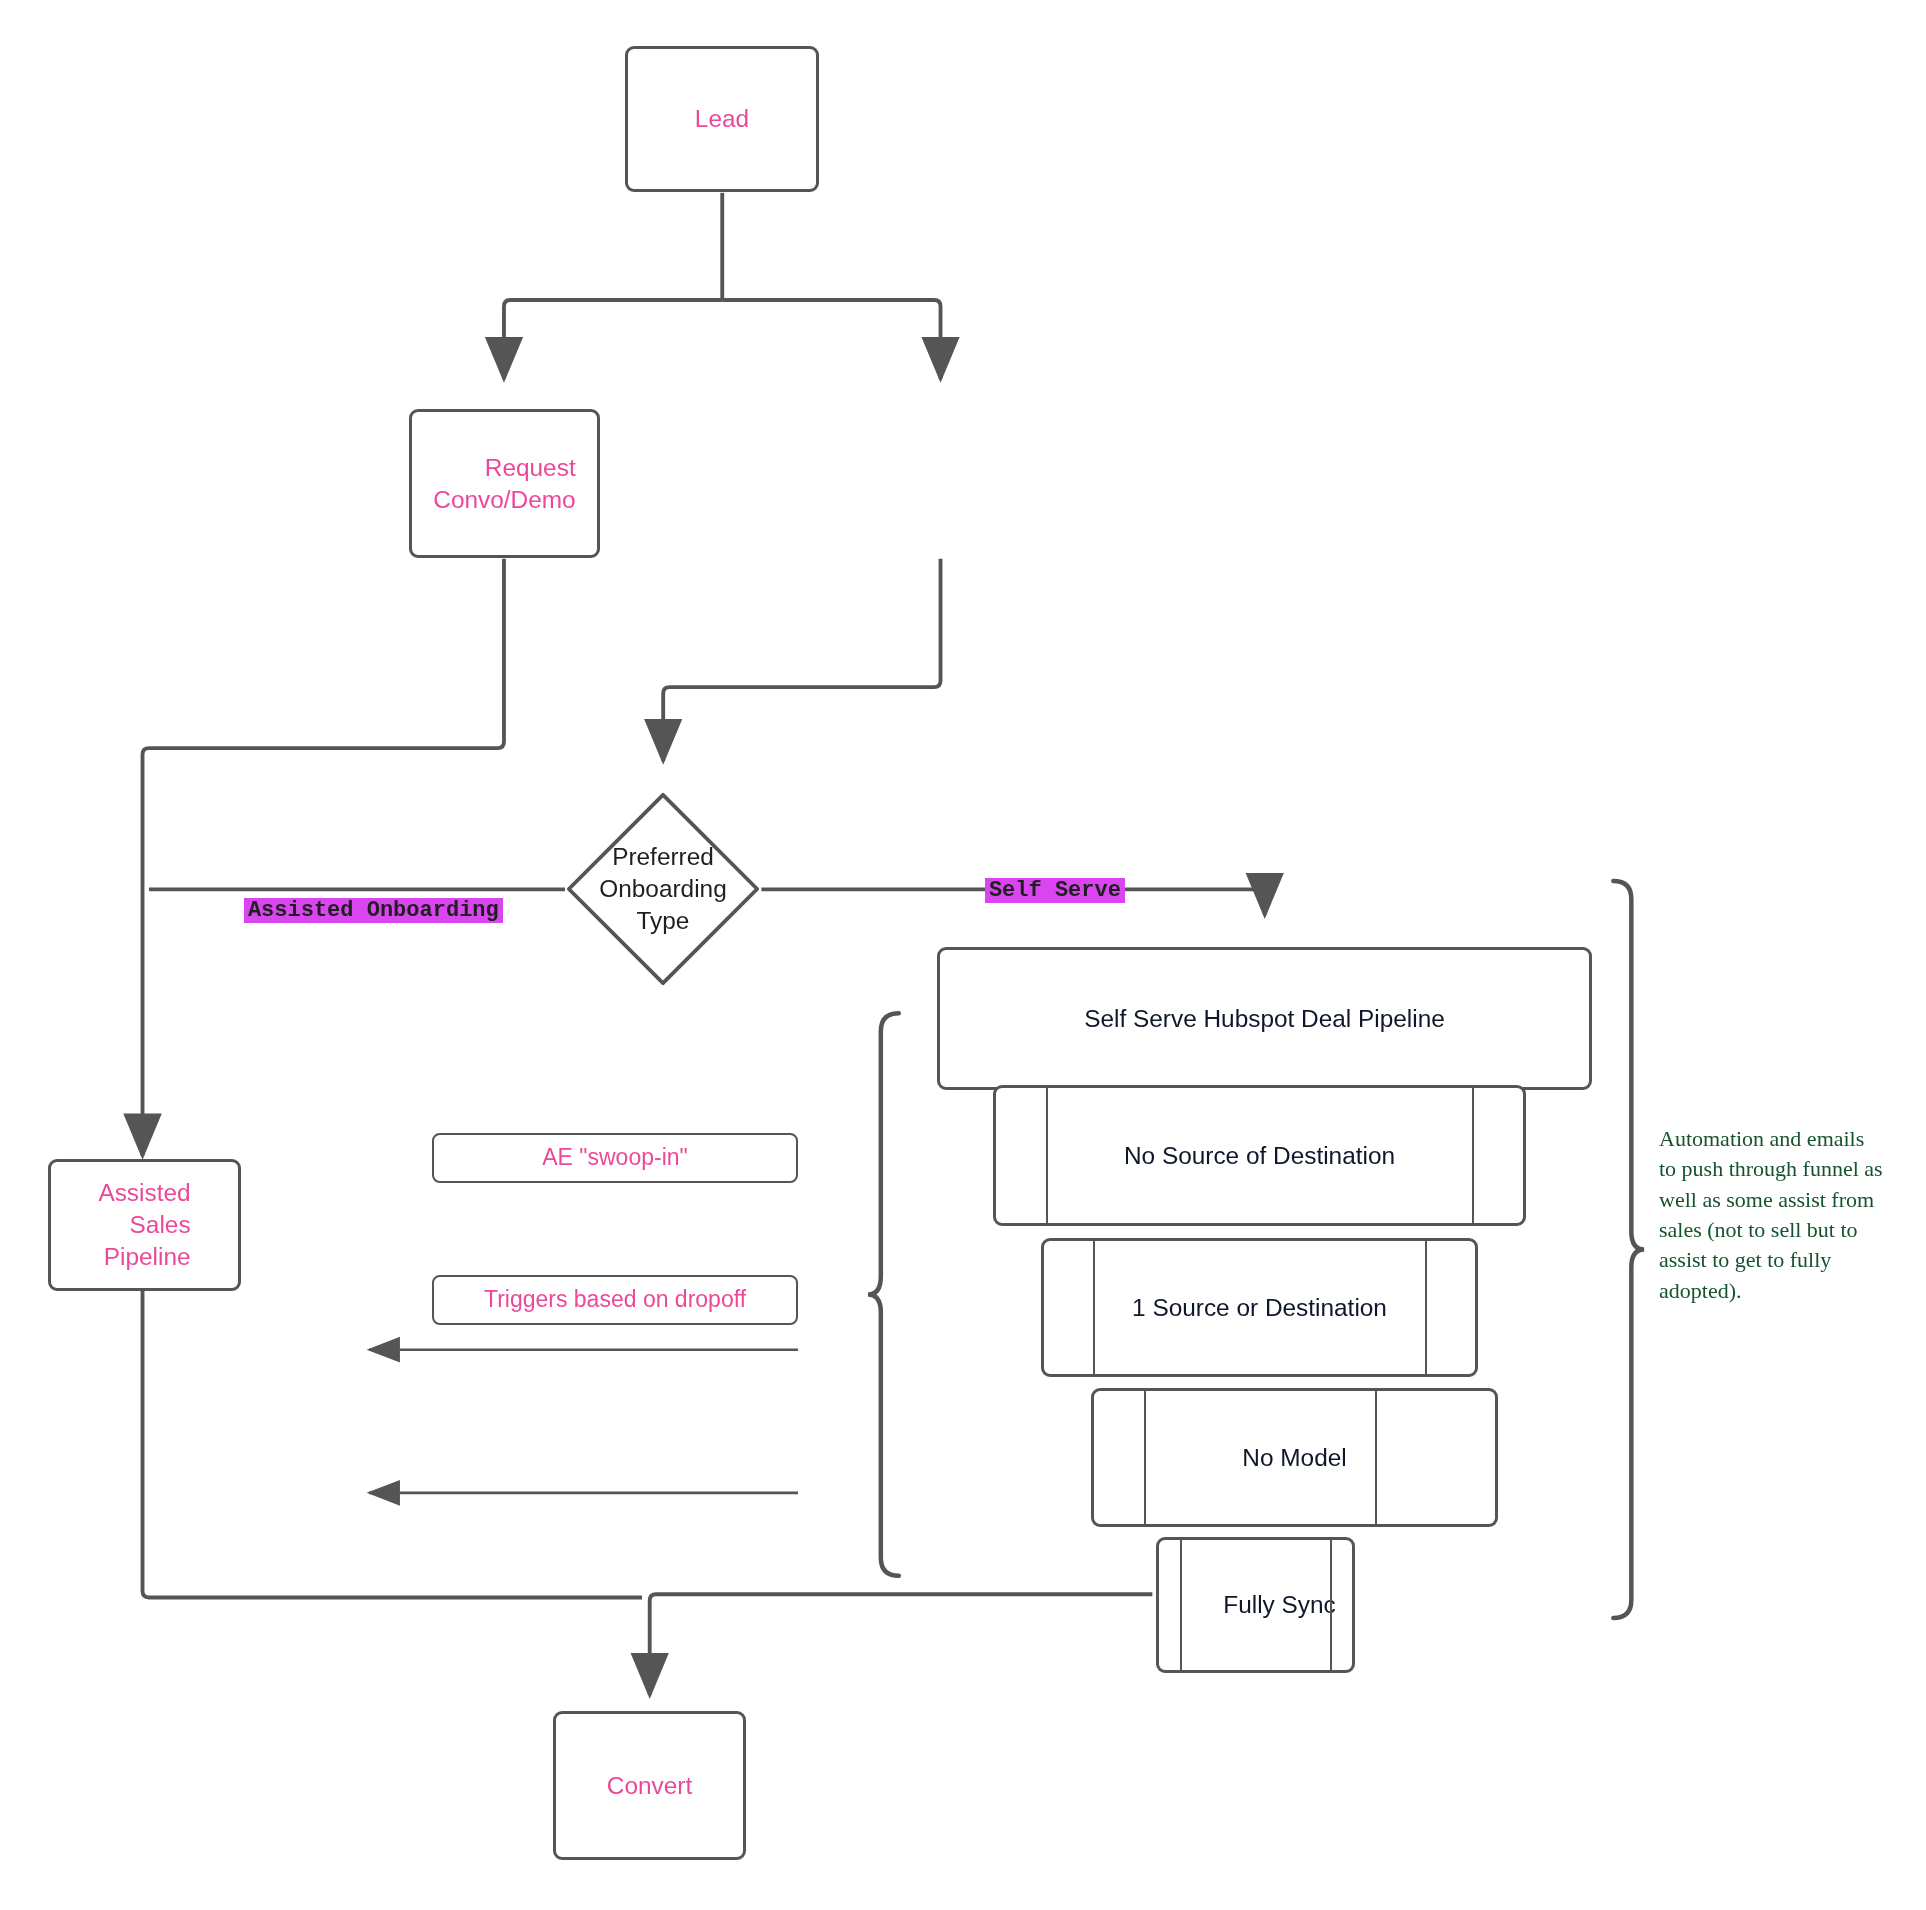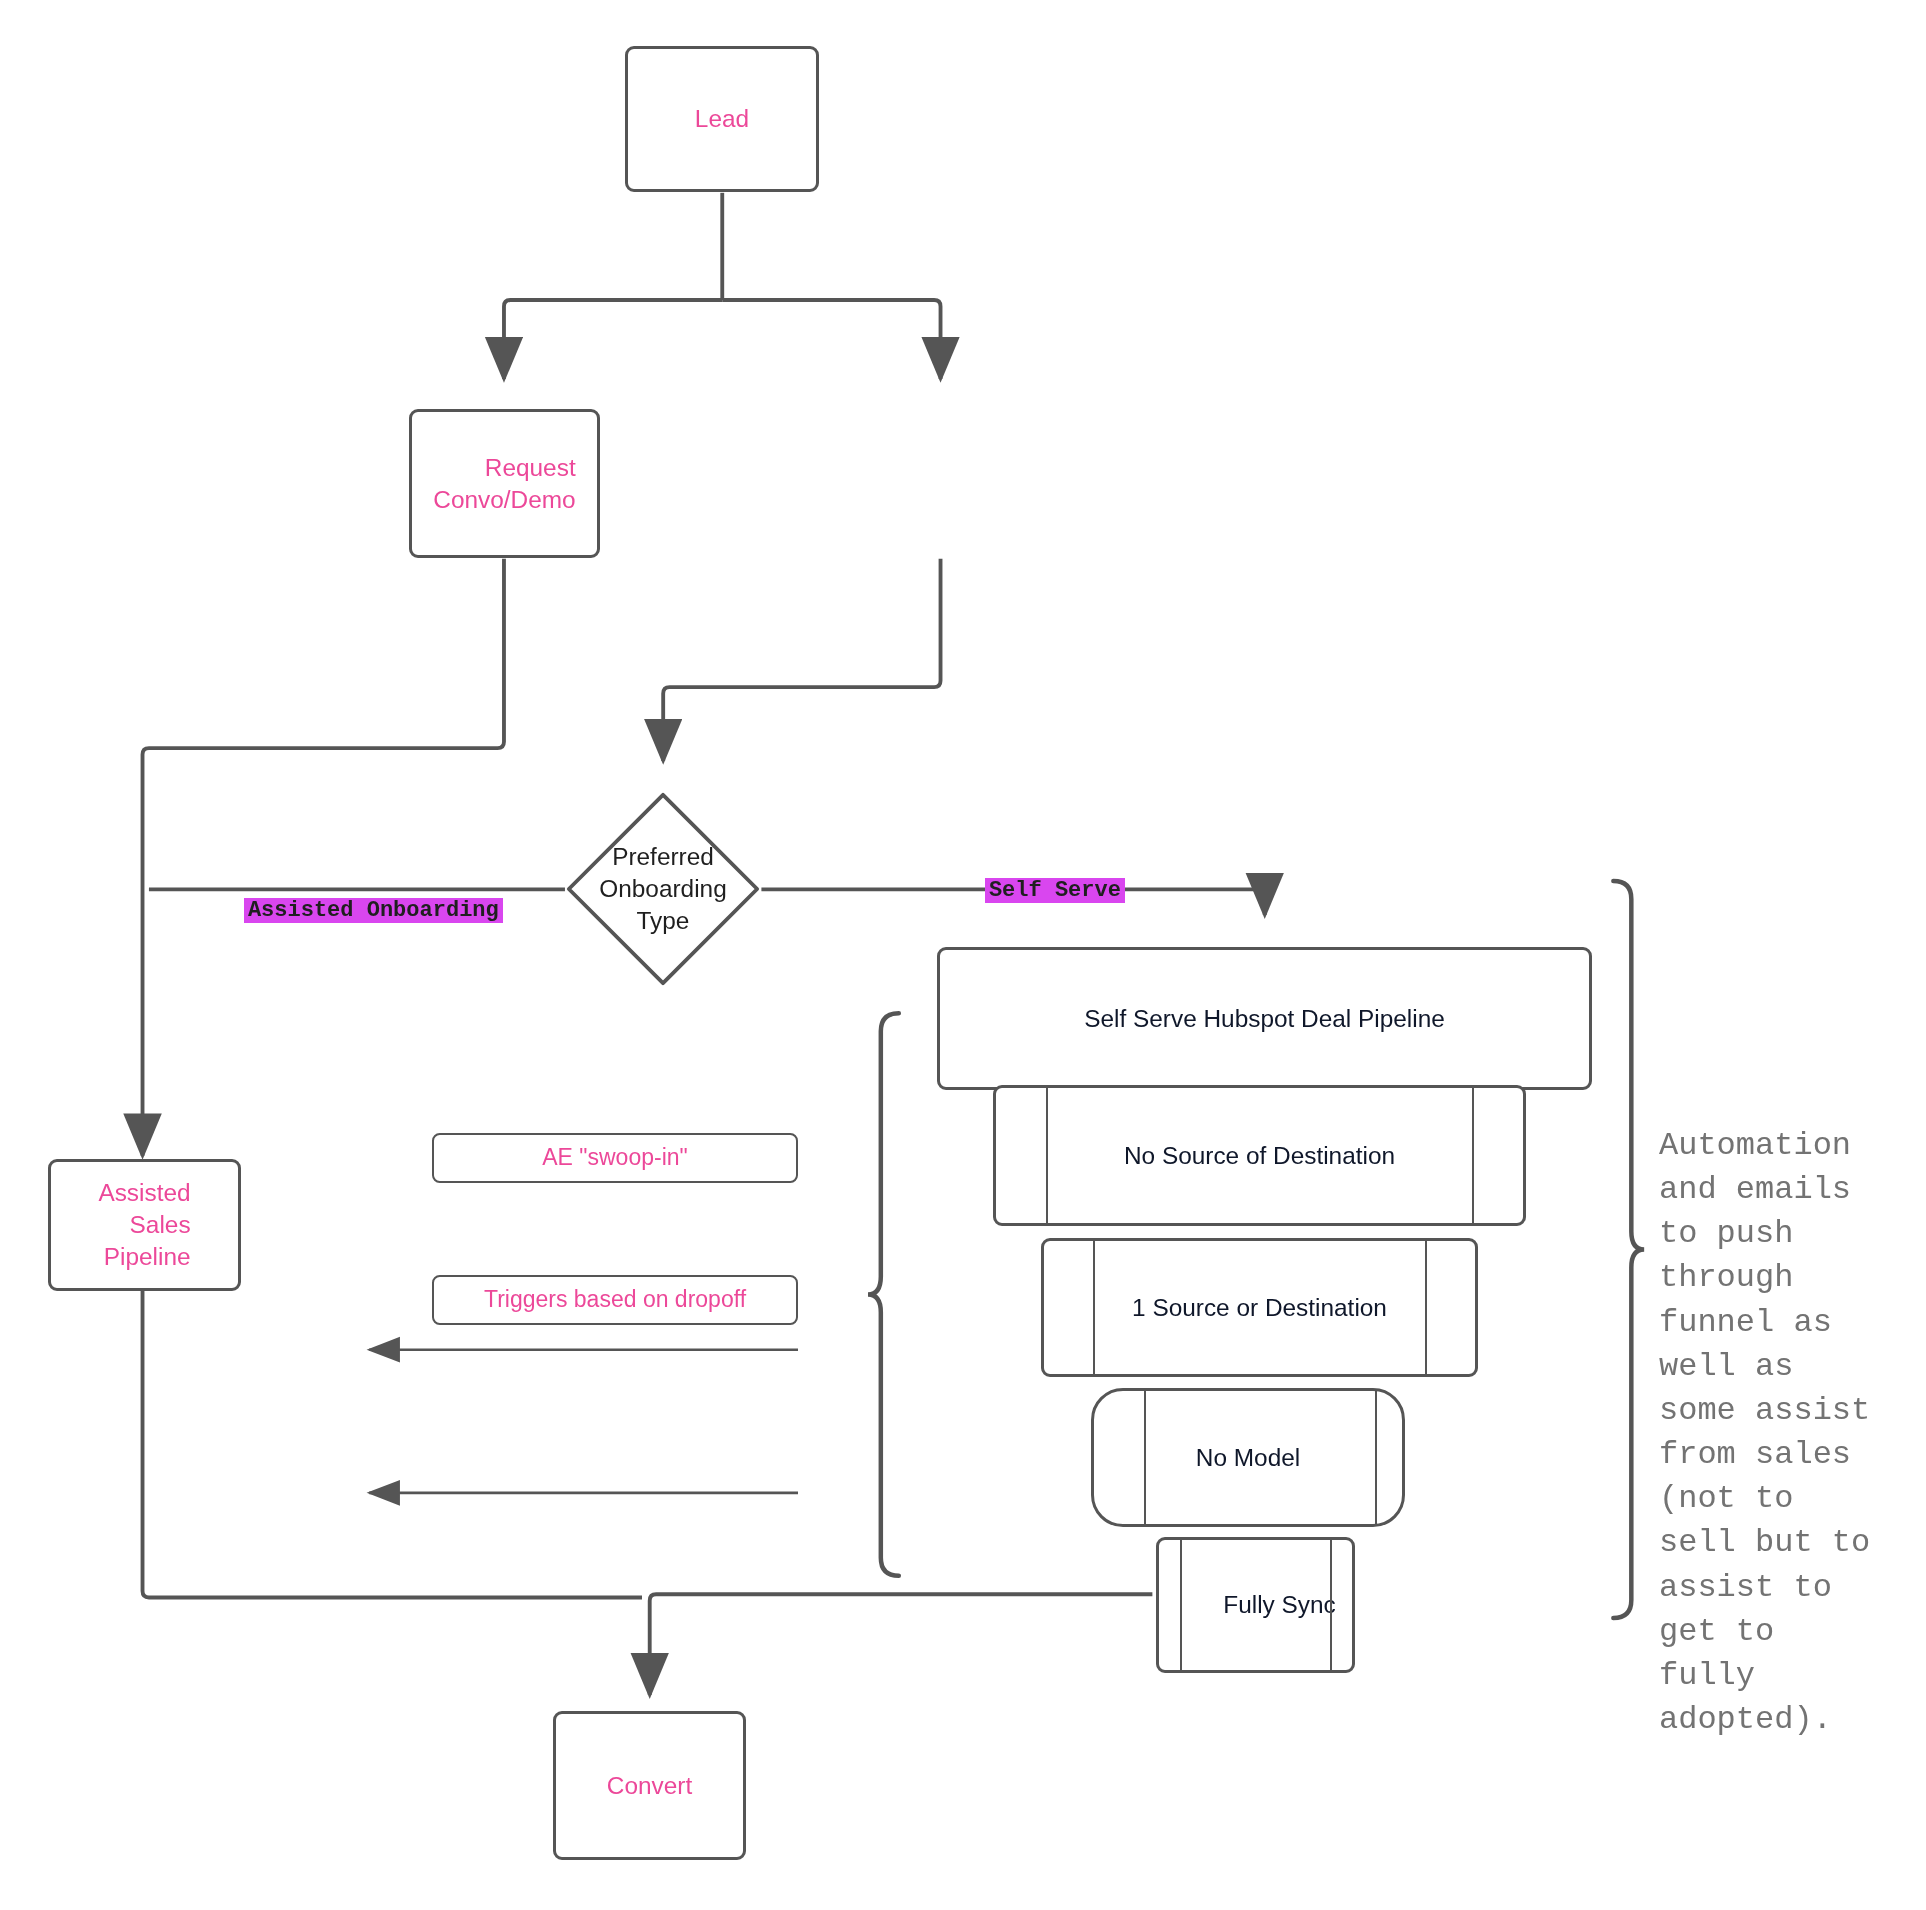--- a/index.html
+++ b/index.html
@@ -88,24 +88,24 @@
     font-size: 22px;
     font-weight: bold;
     color: #1f1f1f;
     background: #d946ef;
     padding: 0 3.9px;
     white-space: nowrap;
     font-family: Liberation Mono, monospace;
   }
   .annotation {
     position: absolute;
-    font-size: 32px;
+    font-size: 22px;
     line-height: 1.38;
-    color: #737373;
-    font-family: Liberation Mono, monospace;
+    color: #14532d;
+    font-family: Liberation Serif, serif;
   }
 </style>
 </head>
 <body>
 
 <div id="canvas">
 
   <svg id="wires" viewBox="0 0 3000 2976" xmlns="http://www.w3.org/2000/svg">
     <defs>
       <marker id="arrowFill" markerWidth="14" markerHeight="14" refX="11" refY="5" orient="auto" markerUnits="strokeWidth">
@@ -179,21 +179,21 @@
   <div class="funnel-stage" style="left:937px; top:947px; width:655px; height:143px;">Self Serve Hubspot Deal Pipeline</div>
 
   <div class="funnel-stage" style="left:993px; top:1085px; width:533px; height:141px;">No Source of Destination</div>
   <div class="funnel-rule" style="left:1046px; top:1087px; height:137px;"></div>
   <div class="funnel-rule" style="left:1472px; top:1087px; height:137px;"></div>
 
   <div class="funnel-stage" style="left:1041px; top:1238px; width:437px; height:139px;">1 Source or Destination</div>
   <div class="funnel-rule" style="left:1093px; top:1240px; height:135px;"></div>
   <div class="funnel-rule" style="left:1425px; top:1240px; height:135px;"></div>
 
-  <div class="funnel-stage" style="left:1091px; top:1388px; width:314px; height:139px;border-radius:32px;">No Model</div>
+  <div class="funnel-stage" style="left:1091px; top:1388px; width:407px; height:139px;">No Model</div>
   <div class="funnel-rule" style="left:1144px; top:1390px; height:135px;"></div>
   <div class="funnel-rule" style="left:1375px; top:1390px; height:135px;"></div>
 
   <div class="funnel-stage" style="left:1156px; top:1537px; width:199px; height:136px;padding-left:48px;">Fully Sync</div>
   <div class="funnel-rule" style="left:1180px; top:1539px; height:132px;"></div>
   <div class="funnel-rule" style="left:1330px; top:1539px; height:132px;"></div>
 
   <div class="annotation" style="left:1659px; top:1124px; width:226px;">Automation and emails to push through funnel as well as some assist from sales (not to sell but to assist to get to fully adopted).</div>
 
 </div>

